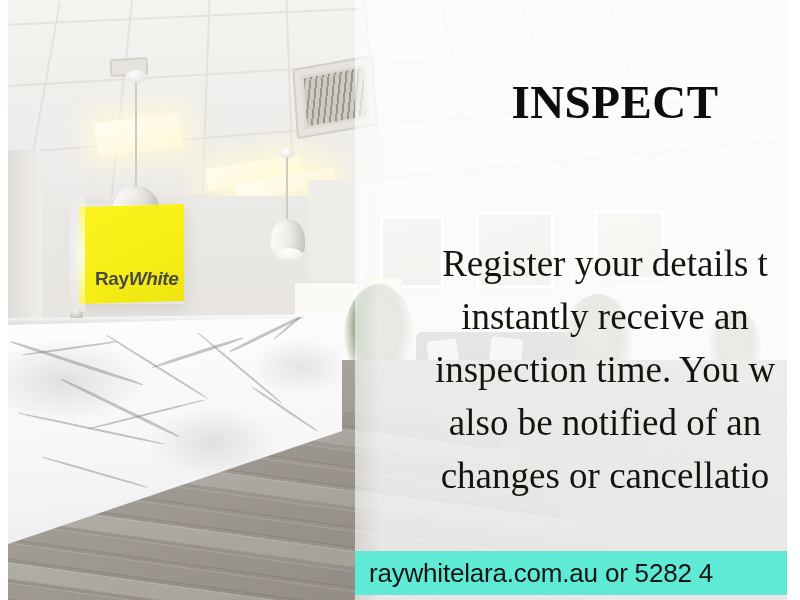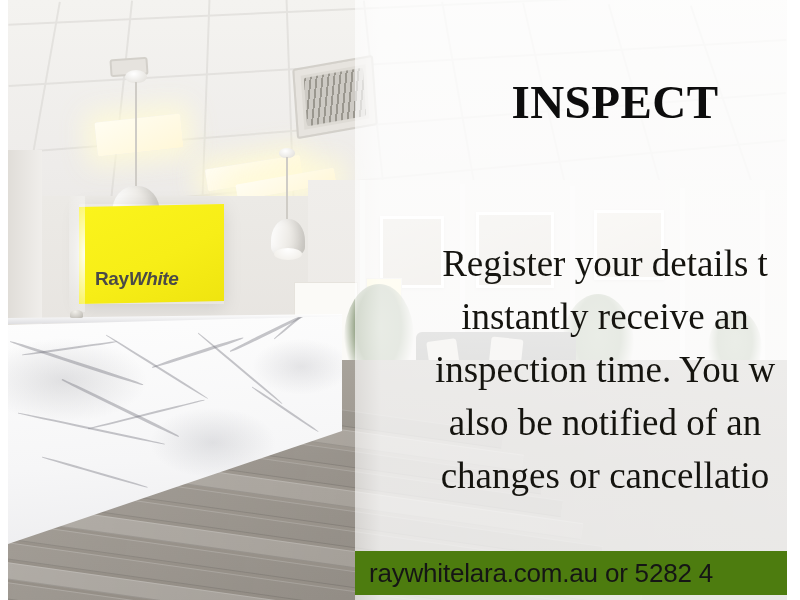--- a/index.html
+++ b/index.html
@@ -293,21 +293,21 @@
   }
   .body span { display: block; }
 
   
   .footer-bar {
     position: absolute;
     left: 355px;
     top: 551px;
     width: 432px;
     height: 44px;
-    background: #4d7c0f;
+    background: #5eead4;
     overflow: hidden;
   }
   .footer-text {
     position: absolute;
     left: 14px;
     top: 50%;
     transform: translateY(-50%);
     font-family: "Liberation Sans", sans-serif;
     font-size: 26px;
     font-weight: 400;
@@ -360,21 +360,21 @@
     <div class="wall-left"></div>
 
     <div class="canopy" style="left:117px;top:70px;"></div>
     <div class="cord" style="left:127px;top:82px;height:104px;"></div>
     <div class="lamp" style="left:104px;top:186px;width:48px;height:46px;"></div>
 
     <div class="canopy" style="left:271px;top:148px;width:16px;height:10px;"></div>
     <div class="cord" style="left:278px;top:157px;height:62px;"></div>
     <div class="lamp" style="left:263px;top:219px;width:34px;height:38px;"></div>
 
-    <div class="sign" style="left:71px;top:204px;width:105px;height:100px;padding-left:40px;">
+    <div class="sign" style="left:71px;top:204px;width:105px;height:100px;">
       <div class="sign-face"></div>
       <div class="sign-glow"></div>
       <div class="logo">
         <span>Ray</span><i>White</i>
       </div>
     </div>
 
     <div class="backroom">
       <div class="mullion" style="left:52px;top:0;height:240px;"></div>
       <div class="mullion" style="left:152px;top:4px;height:236px;"></div>

